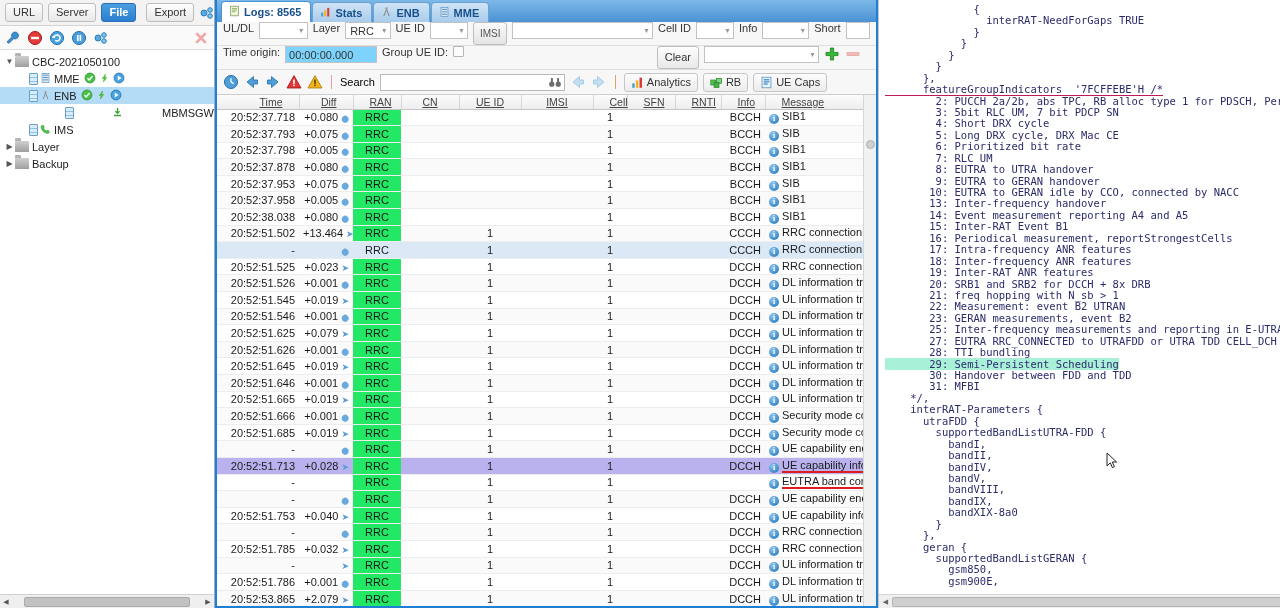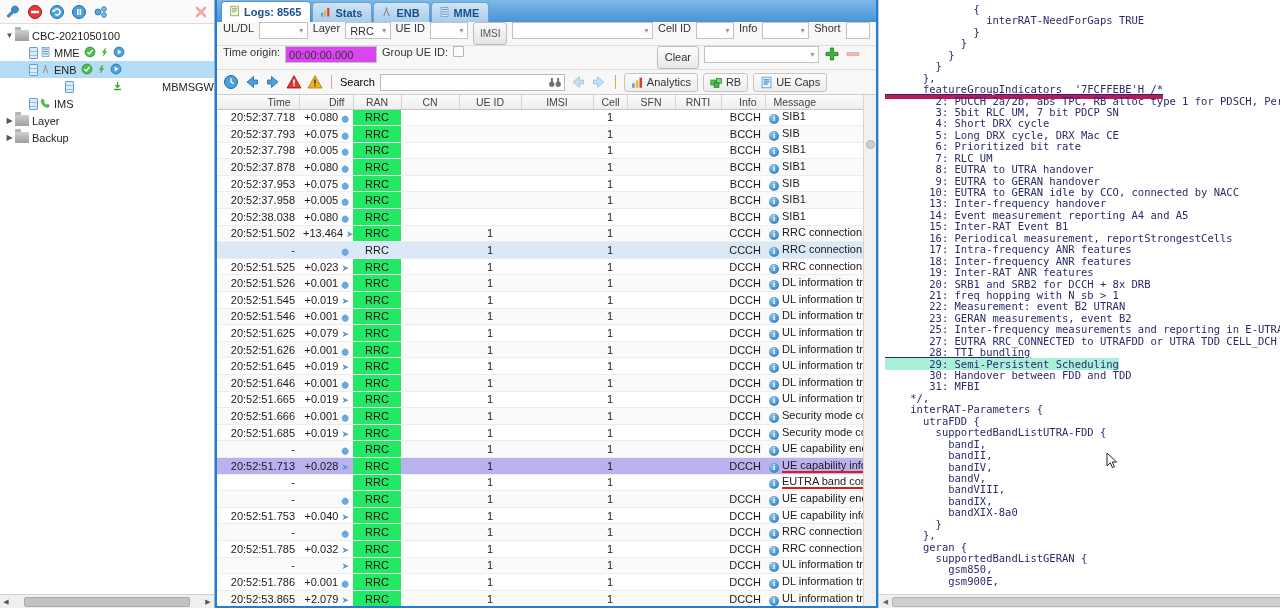--- a/index.html
+++ b/index.html
@@ -106,21 +106,21 @@
   }
   .filterbar .lbl { color: #333; font-size: 11px; }
   .sel {
     border: 1px solid #c2c2c2; background: #fff; height: 17px;
     display: inline-flex; align-items: center; justify-content: space-between;
     padding: 0 2px 0 4px; font-size: 11px; color: #333; cursor: pointer;
   }
   .sel .cv { overflow: hidden; }
   .sel .caret { color: #999; font-size: 7px; margin-left: 3px; }
   .txt {
-    border: 1px solid #c2c2c2; background: #d946ef; height: 17px;
+    border: 1px solid #c2c2c2; background: #7dd3fc; height: 17px;
     padding: 0 3px; font-size: 11px; color: #333;
   }
   .chk { width: 11px; height: 11px; border: 1px solid #b5b5b5; background: #fbfbfb; display:inline-block; border-radius:1px; cursor:pointer;}
   .smallbtn {
     border: 1px solid #bdbdbd; border-radius: 3px;
     background: linear-gradient(to bottom, #fafafa, #e4e4e4);
     font-size: 10px; color: #555; padding: 2px 6px; cursor: pointer;
   }
   .toolbar3 {
     display: flex; align-items: center; gap: 5px;
@@ -142,21 +142,21 @@
   }
   .searchwrap .binoc { position: absolute; right: 3px; top: 2px; }
 
   
   .tablewrap { flex: 1; overflow: hidden; position: relative; background: #fff; }
   table.logs { border-collapse: collapse; width: 648px; table-layout: fixed; font-size: 11px; }
   table.logs th {
     background: linear-gradient(to bottom,#fbfbfb,#ededed);
     border-right: 1px solid #d6d6d6; border-bottom: 1px solid #c6c6c6;
     font-weight: normal; color: #444; height: 14px; font-size: 10.5px;
-    padding: 0 8px; text-align: right; white-space: nowrap;
+    padding: 0 16px; text-align: right; white-space: nowrap; text-decoration: underline;
   }
   table.logs th.c { text-align: center; }
   table.logs th.l { text-align: left; }
   table.logs td {
     border-bottom: 1px solid #ededed; height: 16.6px;
     padding: 0 4px; white-space: nowrap; overflow: hidden; color: #1a1a1a;
   }
   td.time { text-align: right; }
   td.diff { text-align: right; padding-right: 2px; }
   td.ran { background: #23e865; text-align: center; color: #111; }
@@ -192,37 +192,51 @@
     background: #ffffff; border-left: 1px solid #c8c8c8; position: relative;
   }
   .codearea {
     flex: 1; overflow: hidden; position: relative;
     font-family: "DejaVu Sans Mono", monospace;
     font-size: 10.5px; line-height: 11.45px;
     color: #2b2b6b; padding: 4px 0 0 6px;
     white-space: pre;
   }
   .codearea .ln { height: 11.45px; }
-  .code-u { border-bottom: 4px solid #be185d; text-decoration: underline; }
+  .code-u { border-bottom: 1px solid #be185d; }
   .code-hl { background: #a9f0d8; }
   .rh-scroll {
     height: 14px; background: #efefef; border-top: 1px solid #d6d6d6;
     display: flex; align-items: center; position: relative;
   }
   .rh-scroll .ar { width: 13px; text-align: center; font-size: 7px; color: #666; }
   .rh-scroll .track { flex: 1; height: 10px; background: #cfcfcf; border: 1px solid #b3b3b3; border-radius: 2px; margin-right: 14px;}
   .cursor-arrow { position: absolute; left: 1106px; top: 452px; z-index: 40; pointer-events: none; }
 </style>
 </head>
 <body>
 
 <div id="app">
 
   <div id="sidebar">
 
+    <div class="sb-toolbar">
+      <button class="btn">URL</button>
+      <button class="btn">Server</button>
+      <button class="btn active">File</button>
+      <span class="spacer"></span>
+      <button class="btn">Export</button>
+      <span class="icn">
+        <svg width="16" height="16" viewBox="0 0 16 16">
+            <circle cx="5" cy="8" r="3" fill="#5aa8e0" stroke="#2a7fb8"></circle>
+            <circle cx="11" cy="5" r="2.3" fill="#7fc4ec" stroke="#2a7fb8"></circle>
+            <circle cx="11" cy="11" r="2.3" fill="#7fc4ec" stroke="#2a7fb8"></circle>
+          </svg>
+      </span>
+    </div>
 
     <div class="sb-icons">
       <span class="icn">
         <svg width="16" height="16" viewBox="0 0 16 16">
             <path d="M10 2a3.5 3.5 0 0 0-3.2 4.9L2.5 11.2a1.3 1.3 0 0 0 1.8 1.8l4.3-4.3A3.5 3.5 0 1 0 10 2z" fill="#3d8fd0" stroke="#1d5d94" stroke-width="0.7"></path>
           </svg>
       </span>
       <span class="icn">
         <svg width="16" height="16" viewBox="0 0 16 16">
             <circle cx="8" cy="8" r="6.5" fill="#e23b3b" stroke="#a51616"></circle>

